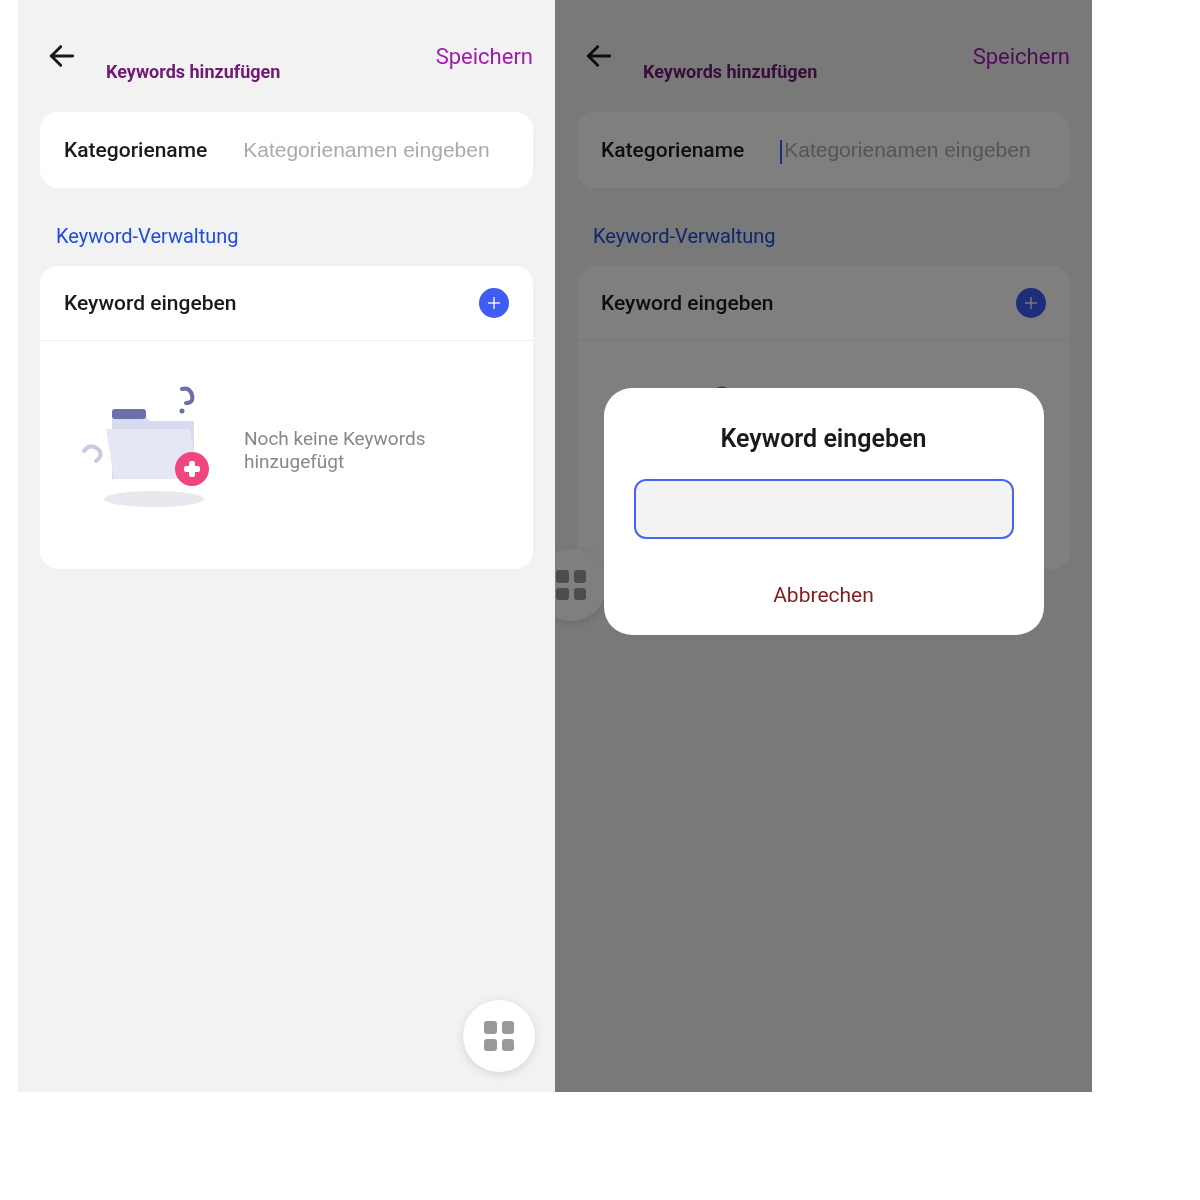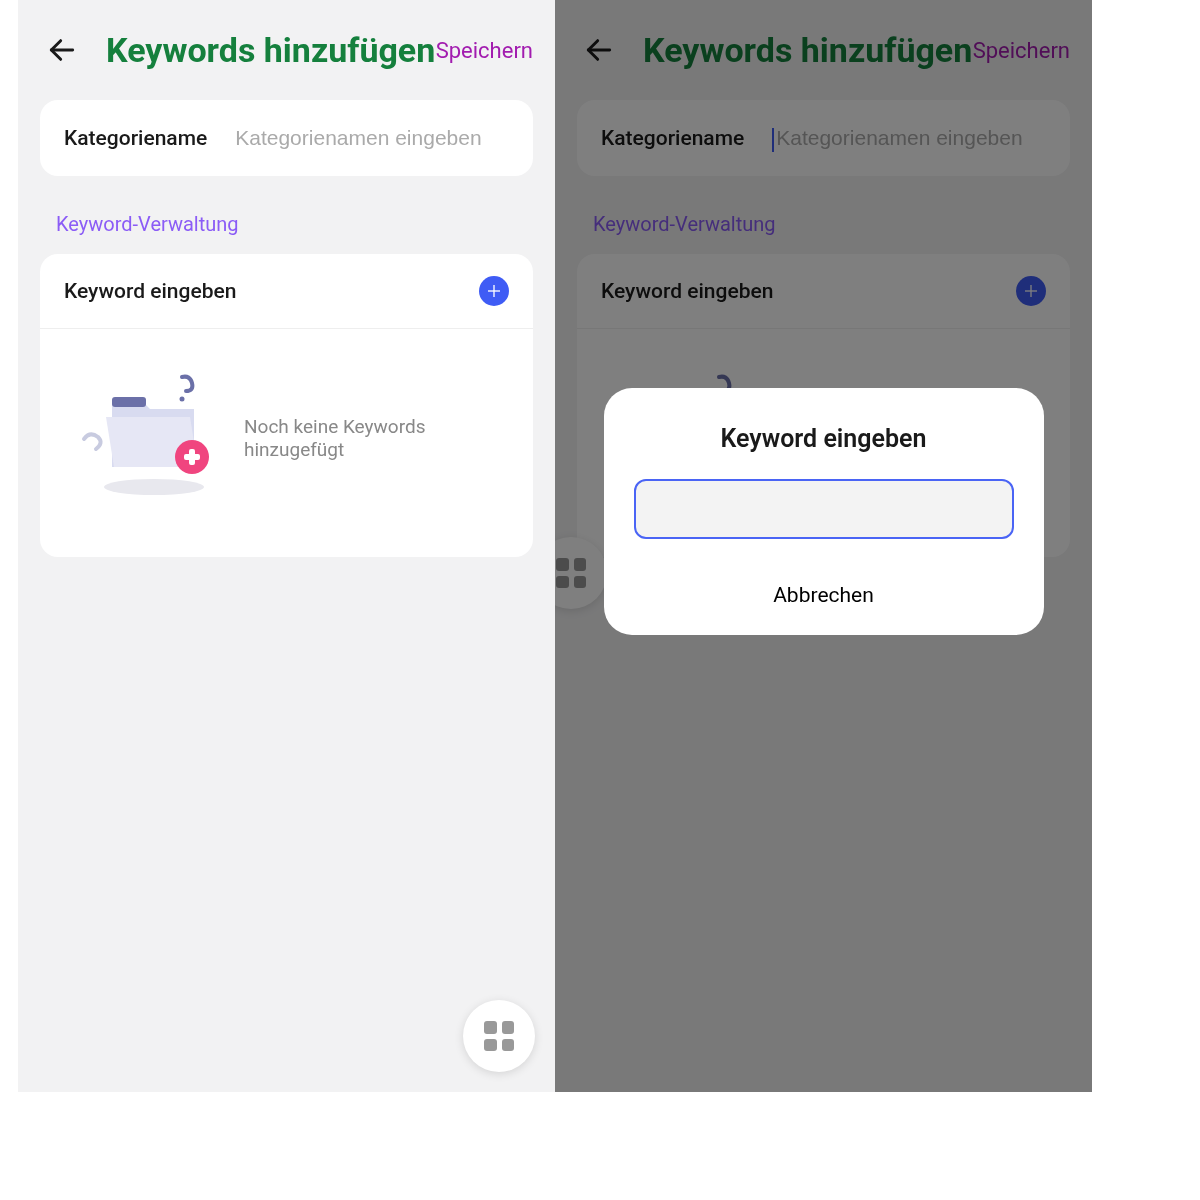--- a/index.html
+++ b/index.html
@@ -37,59 +37,60 @@
   }
   .back-arrow {
     width: 36px;
     height: 36px;
     display: flex;
     align-items: center;
     justify-content: center;
   }
   .back-arrow svg { width: 32px; height: 32px; }
   .title {
-    font-size: 34px;
+    font-size: 18px;
     font-weight: 700;
-    color: #15803d;
+    color: #701a75;
+    margin-top: 31px;
   }
   .save-btn {
     font-size: 22px;
     color: #a21caf;
     font-weight: 400;
   }
   .card {
     background: #fff;
     border-radius: 18px;
     margin: 0 22px;
   }
   .category-card {
     padding: 26px 24px;
     display: flex;
     align-items: center;
-    gap: 28px;
+    gap: 36px;
     margin-bottom: 20px;
   }
   .category-label {
     font-size: 21px;
     color: #1a1a1a;
     font-weight: 500;
   }
   .category-input {
     border: none;
     outline: none;
     font-size: 21px;
     color: #aaa;
     background: transparent;
     flex: 1;
     font-family: Liberation Sans, sans-serif;
   }
   .category-input::placeholder { color: #aaa; }
   .section-label {
     font-size: 20px;
-    color: #8b5cf6;
+    color: #1d4ed8;
     padding: 16px 38px 18px;
   }
   .keyword-card {
     padding: 0;
   }
   .keyword-header {
     display: flex;
     align-items: center;
     justify-content: space-between;
     padding: 22px 24px;
@@ -195,21 +196,21 @@
     font-size: 23px;
     font-weight: 600;
     border: none;
     display: flex;
     align-items: center;
     justify-content: center;
     margin-bottom: 22px;
   }
   .cancel-btn {
     font-size: 21px;
-    color: #000000;
+    color: #7f1d1d;
   }
   .screen.right .header,
   .screen.right .card,
   .screen.right .section-label,
   .screen.right .fab {
     position: relative;
     z-index: 1;
   }
   .cursor-mark {
     position: relative;

